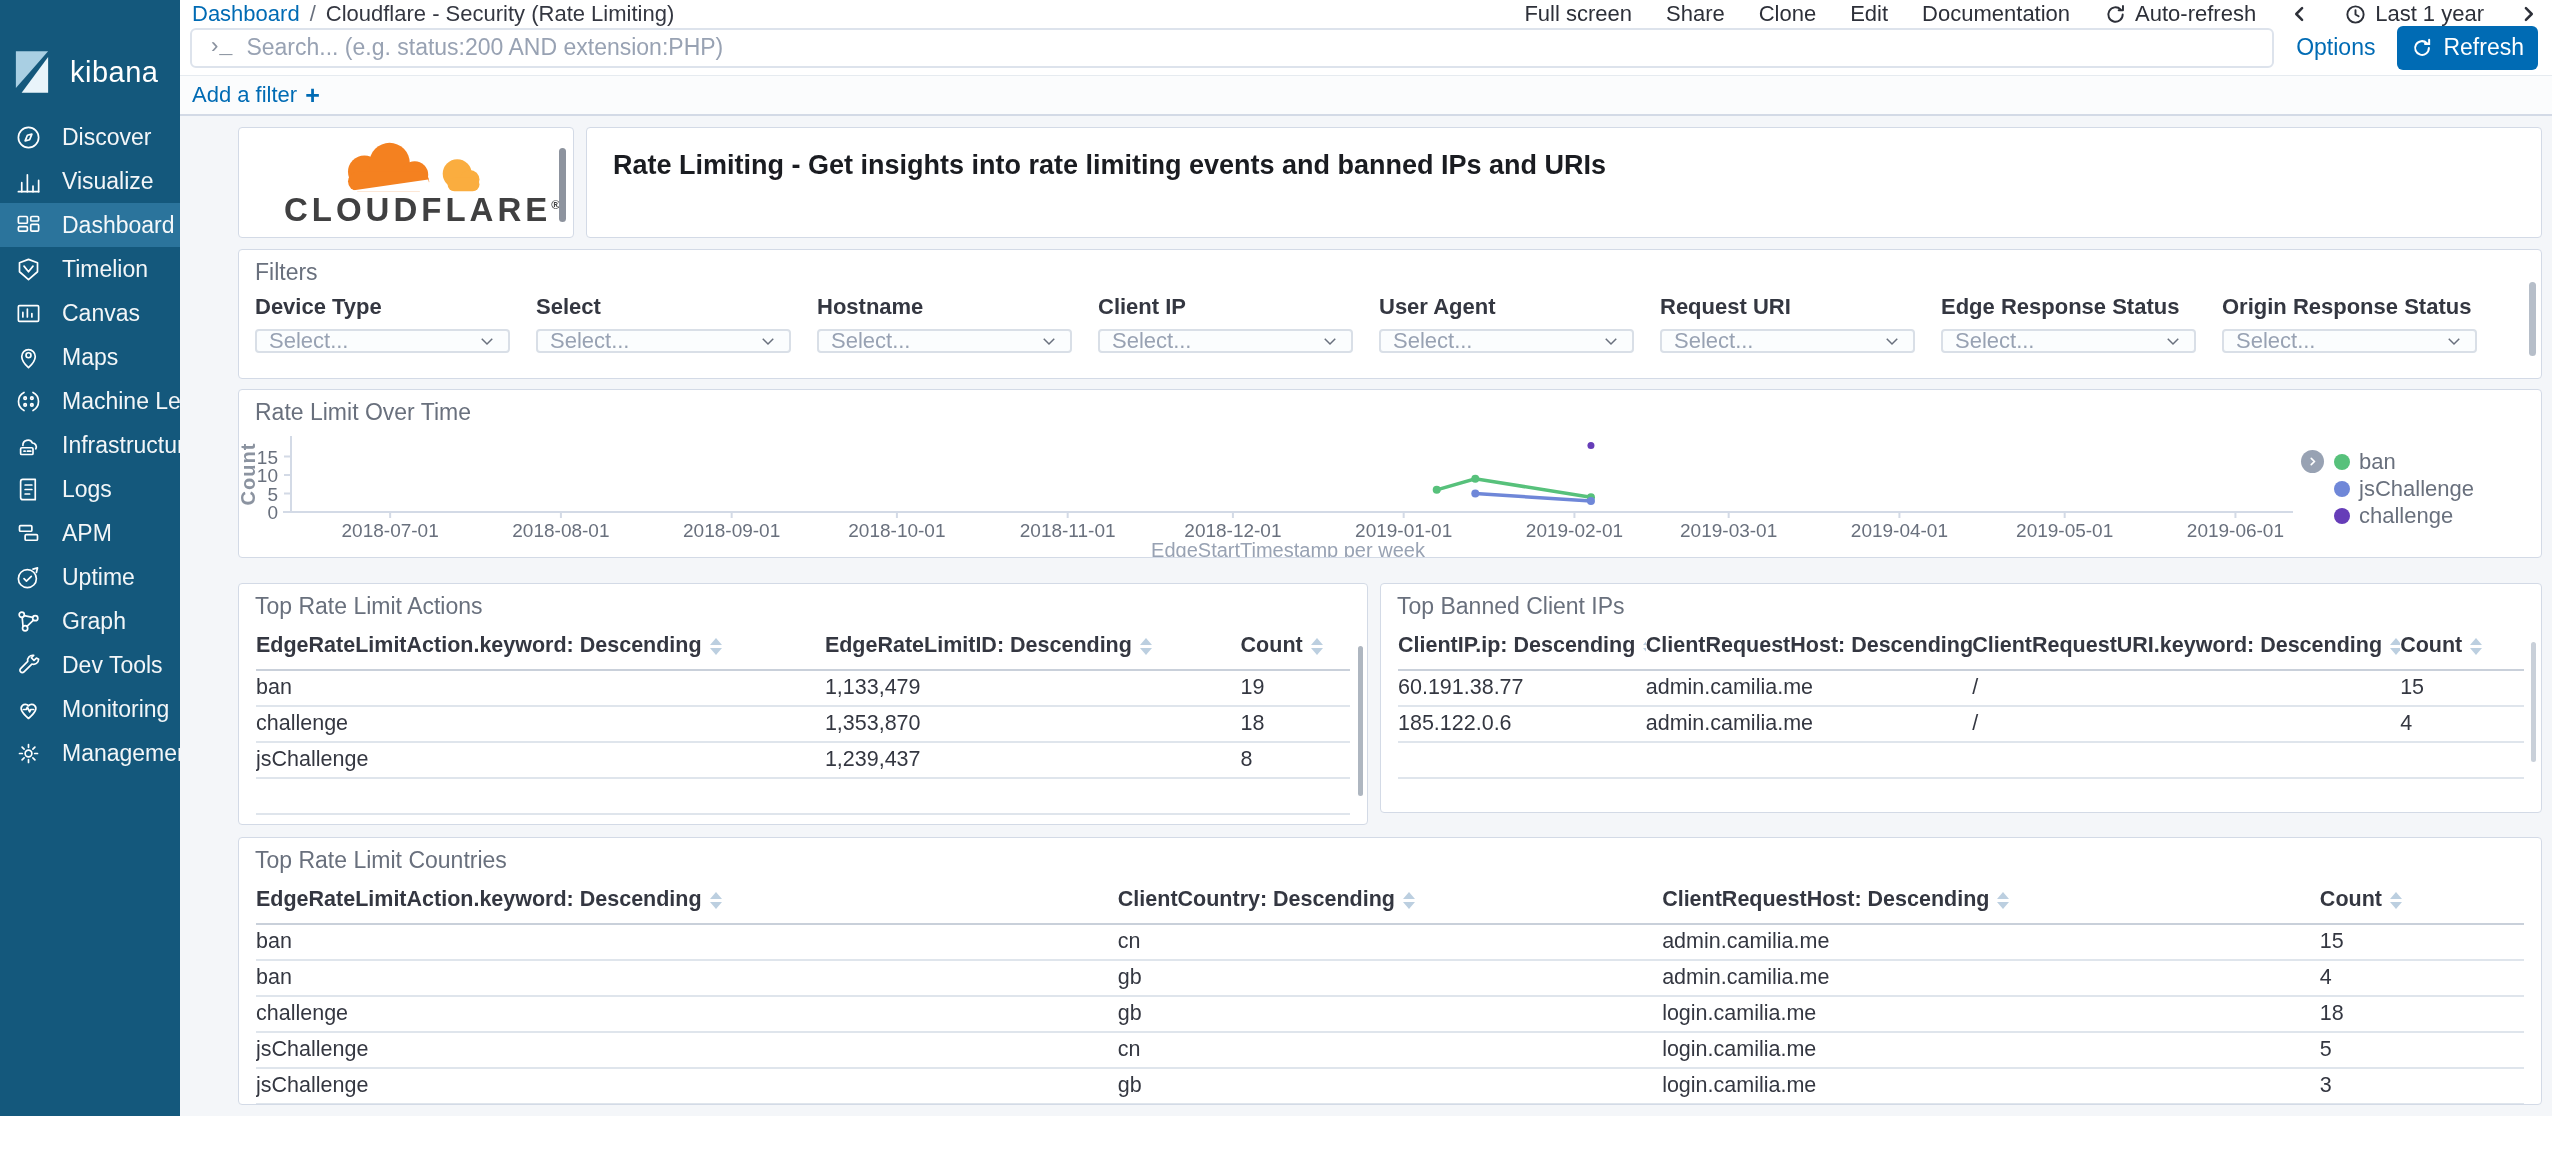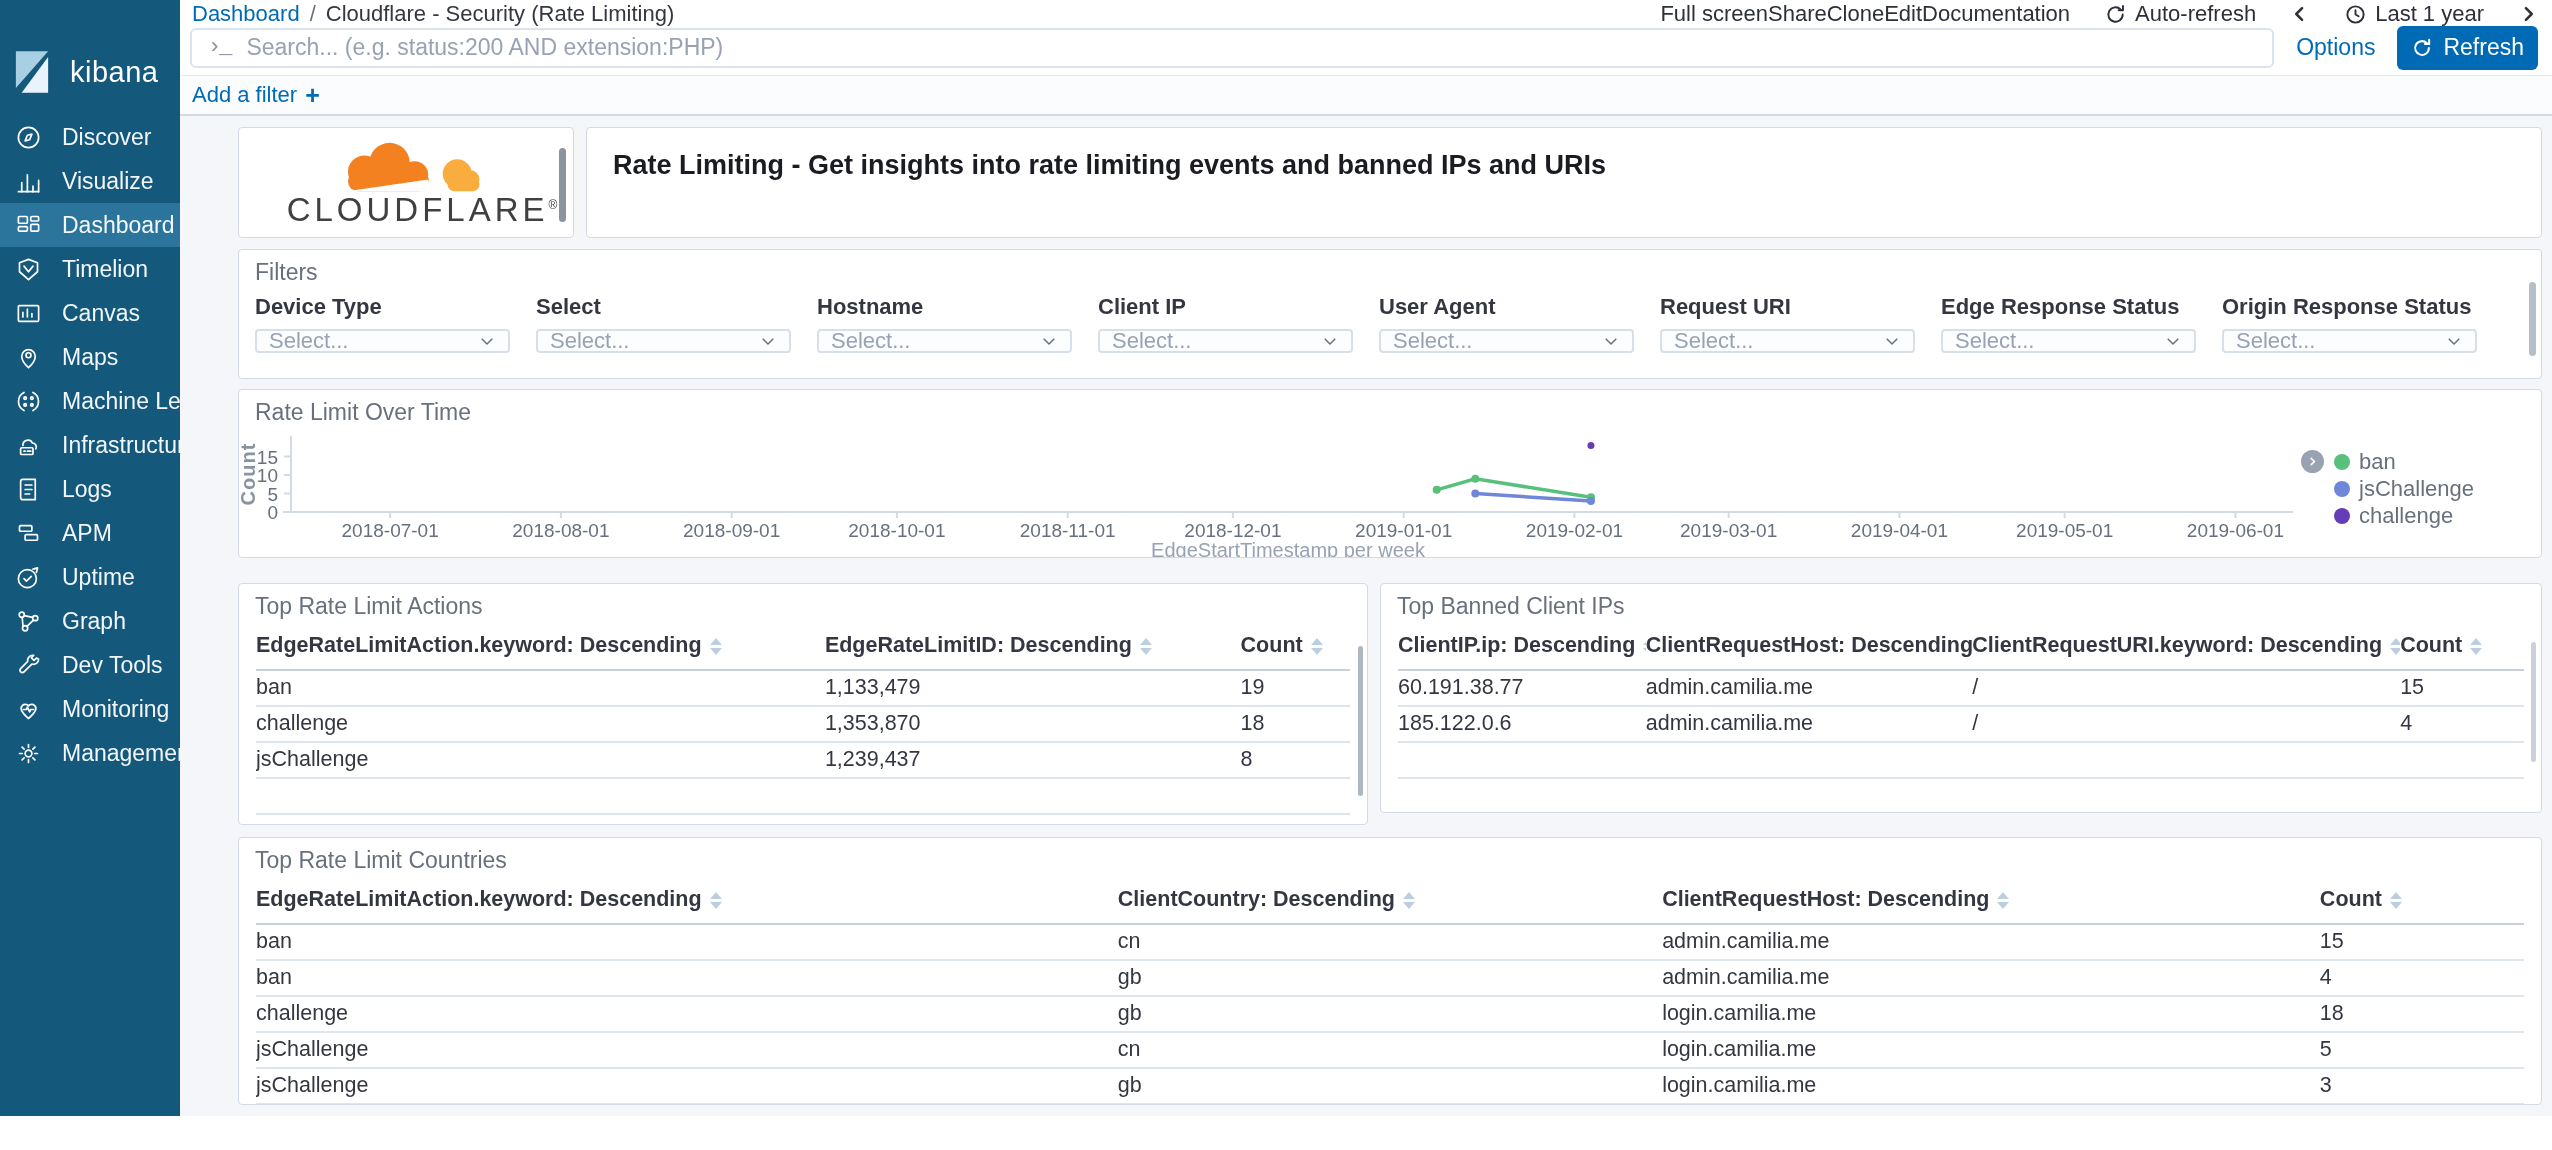--- a/index.html
+++ b/index.html
@@ -46,21 +46,21 @@
   .add-filter b { font-size:25px; font-weight:700; }
 
   
   .content { flex:1; background:#f4f6f9; padding:11px 10px 0 58px; overflow:hidden; }
   .prow { display:flex; gap:12px; align-items:flex-start; }
   .panel { background:#fff; border:1px solid #d3dae6; border-radius:4px; position:relative; overflow:hidden; }
   .panel-title { font-size:23px; color:#69707d; padding:9px 16px 0; }
   .vthumb { position:absolute; width:7px; border-radius:4px; }
 
   .logo-panel { width:336px; height:111px; display:flex; flex-direction:column; align-items:center; justify-content:center; }
-  .cf-text { font-size:33px; font-weight:400; letter-spacing:4px; color:#404041; line-height:1; margin-top:-4px;margin-left:36px; }
+  .cf-text { font-size:33px; font-weight:700; letter-spacing:4px; color:#404041; line-height:1; margin-top:-4px;margin-left:36px; }
   .cf-text sup { font-size:12px; }
   .header-panel { flex:1; height:111px; padding:22px 26px; }
   .header-panel .md { font-size:27px; font-weight:700; color:#1a1c21; }
 
   .filters-panel { height:130px; margin-top:11px; width:100%; }
   .filters-row { display:flex; gap:26px; padding:8px 16px 0; }
   .ffield { width:255px; flex-shrink:0; }
   .ffield .flabel { font-size:22px; font-weight:700; color:#343741; margin-bottom:9px; white-space:nowrap; }
   .fselect { height:24px; border:2px solid #d9dfe7; border-radius:4px; background:#fbfdfe; display:flex; align-items:center; justify-content:space-between; padding:8px 12px; color:#98a2b3; font-size:22px; cursor:pointer; }
   .fselect svg { width:18px; height:18px; stroke:#69707d; fill:none; stroke-width:2; }
@@ -224,21 +224,21 @@
 
   <div class="main">
 
     <div class="row-breadcrumb">
       <div class="breadcrumb">
         <a href="#">Dashboard</a>
         <span class="crumb-sep">/</span>
         <span>Cloudflare - Security (Rate Limiting)</span>
       </div>
       <div class="top-actions">
-        <span id="topActions" style="display:flex;">
+        <span id="topActions" style="display:flex;gap:34px;">
             <span class="t-link">Full screen</span>
             <span class="t-link">Share</span>
             <span class="t-link">Clone</span>
             <span class="t-link">Edit</span>
             <span class="t-link">Documentation</span>
           </span>
         <span class="iconbtn">
           <svg viewBox="0 0 24 24">
               <path d="M19.5 12a7.5 7.5 0 1 1-2.2-5.3"></path>
               <path d="M19.8 3v4.5h-4.5"></path>

